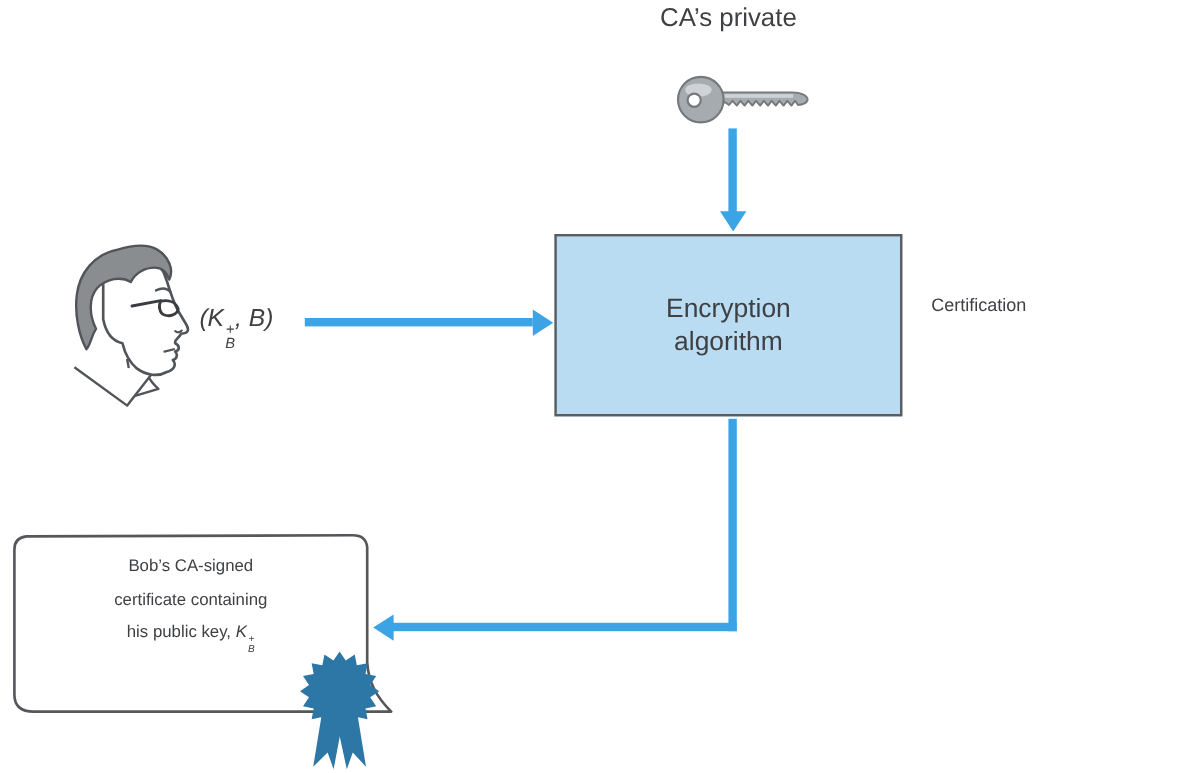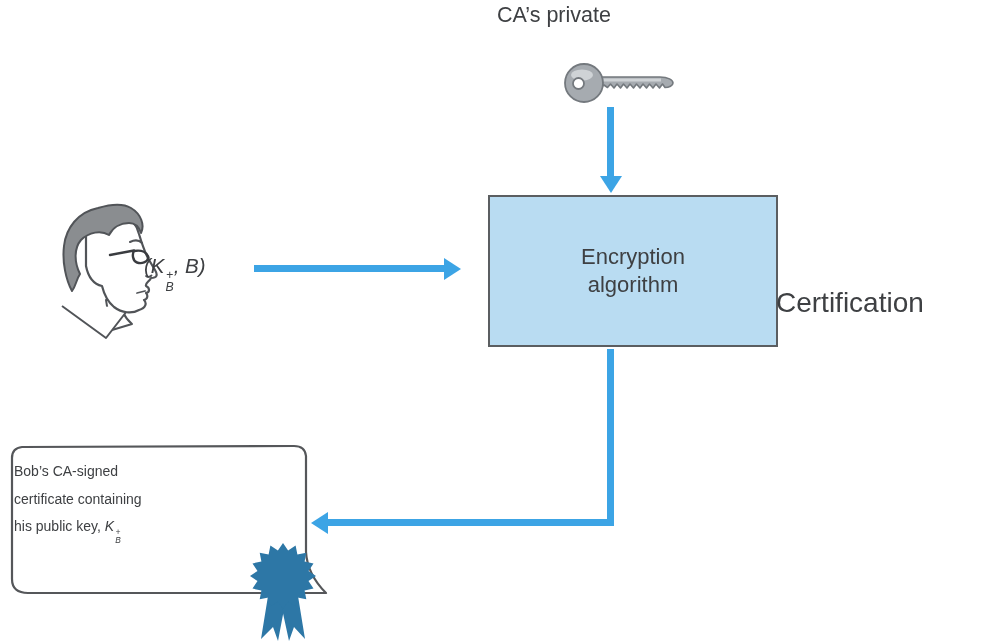--- a/index.html
+++ b/index.html
@@ -10,37 +10,37 @@
     --seal:#2d77a6;
     --paper-line:#55575a;
   }
   html,body{margin:0;padding:0;background:#fff;}
   .canvas{
     position:relative;width:990px;height:644px;background:#ffffff;
     font-family:"Liberation Sans",sans-serif;color:var(--ink);overflow:hidden;
   }
   .abs{position:absolute;}
   .lbl{font-size:21.5px;line-height:27px;}
-  .center{text-align:left;}
+  .center{text-align:center;}
   .math{font-style:italic;}
   .stack{
     display:inline-flex;flex-direction:column;align-items:center;
     font-size:0.60em;line-height:0.95;vertical-align:-0.52em;margin-left:1px;
     font-style:italic;
   }
   
   .shaft-v{width:7px;background:var(--arrow);}
   .shaft-h{height:7px;background:var(--arrow);}
   
   .ah-down{width:0;height:0;border-left:11px solid transparent;border-right:11px solid transparent;border-top:17px solid var(--arrow);}
   .ah-right{width:0;height:0;border-top:11px solid transparent;border-bottom:11px solid transparent;border-left:17px solid var(--arrow);}
   .ah-left{width:0;height:0;border-top:11px solid transparent;border-bottom:11px solid transparent;border-right:17px solid var(--arrow);}
   
   .enc-box{
-    left:488px;top:195px;width:290px;height:152px;
+    left:462px;top:195px;width:290px;height:152px;
     background:var(--box-fill);border:2px solid var(--box-border);
     box-sizing:border-box;display:flex;flex-direction:column;
     align-items:center;justify-content:center;font-size:22px;line-height:28px;
   }
   .cert-text{left:14px;top:458px;width:290px;font-size:14px;line-height:27.5px;}
   svg{display:block;}
 </style>
 </head>
 <body>
 
@@ -98,21 +98,21 @@
       </span><span>, B)</span></div>
 
   <div class="abs shaft-h" style="left:254px;top:265px;width:190px;"></div>
   <div class="abs ah-right" style="left:444px;top:258px;"></div>
 
   <div class="abs enc-box">
     <div>Encryption</div>
     <div>algorithm</div>
   </div>
 
-  <div class="abs" style="left:776px;top:241px;font-size:28px;line-height:28.5px;margin-top:48px;">
+  <div class="abs" style="left:776px;top:241px;font-size:15px;line-height:28.5px;">
     <div>Certification</div>
   </div>
 
   <div class="abs shaft-v" style="left:607px;top:349px;height:177px;"></div>
   <div class="abs shaft-h" style="left:326px;top:519px;width:288px;"></div>
   <div class="abs ah-left" style="left:311px;top:512px;"></div>
 
   <span class="abs" style="left:4px;top:442px;">
     <svg width="328" height="162" viewBox="0 0 328 162">
       <path d="M8 16 Q8 6 18 5 L290 4 Q301 4 302 14 L302 110

